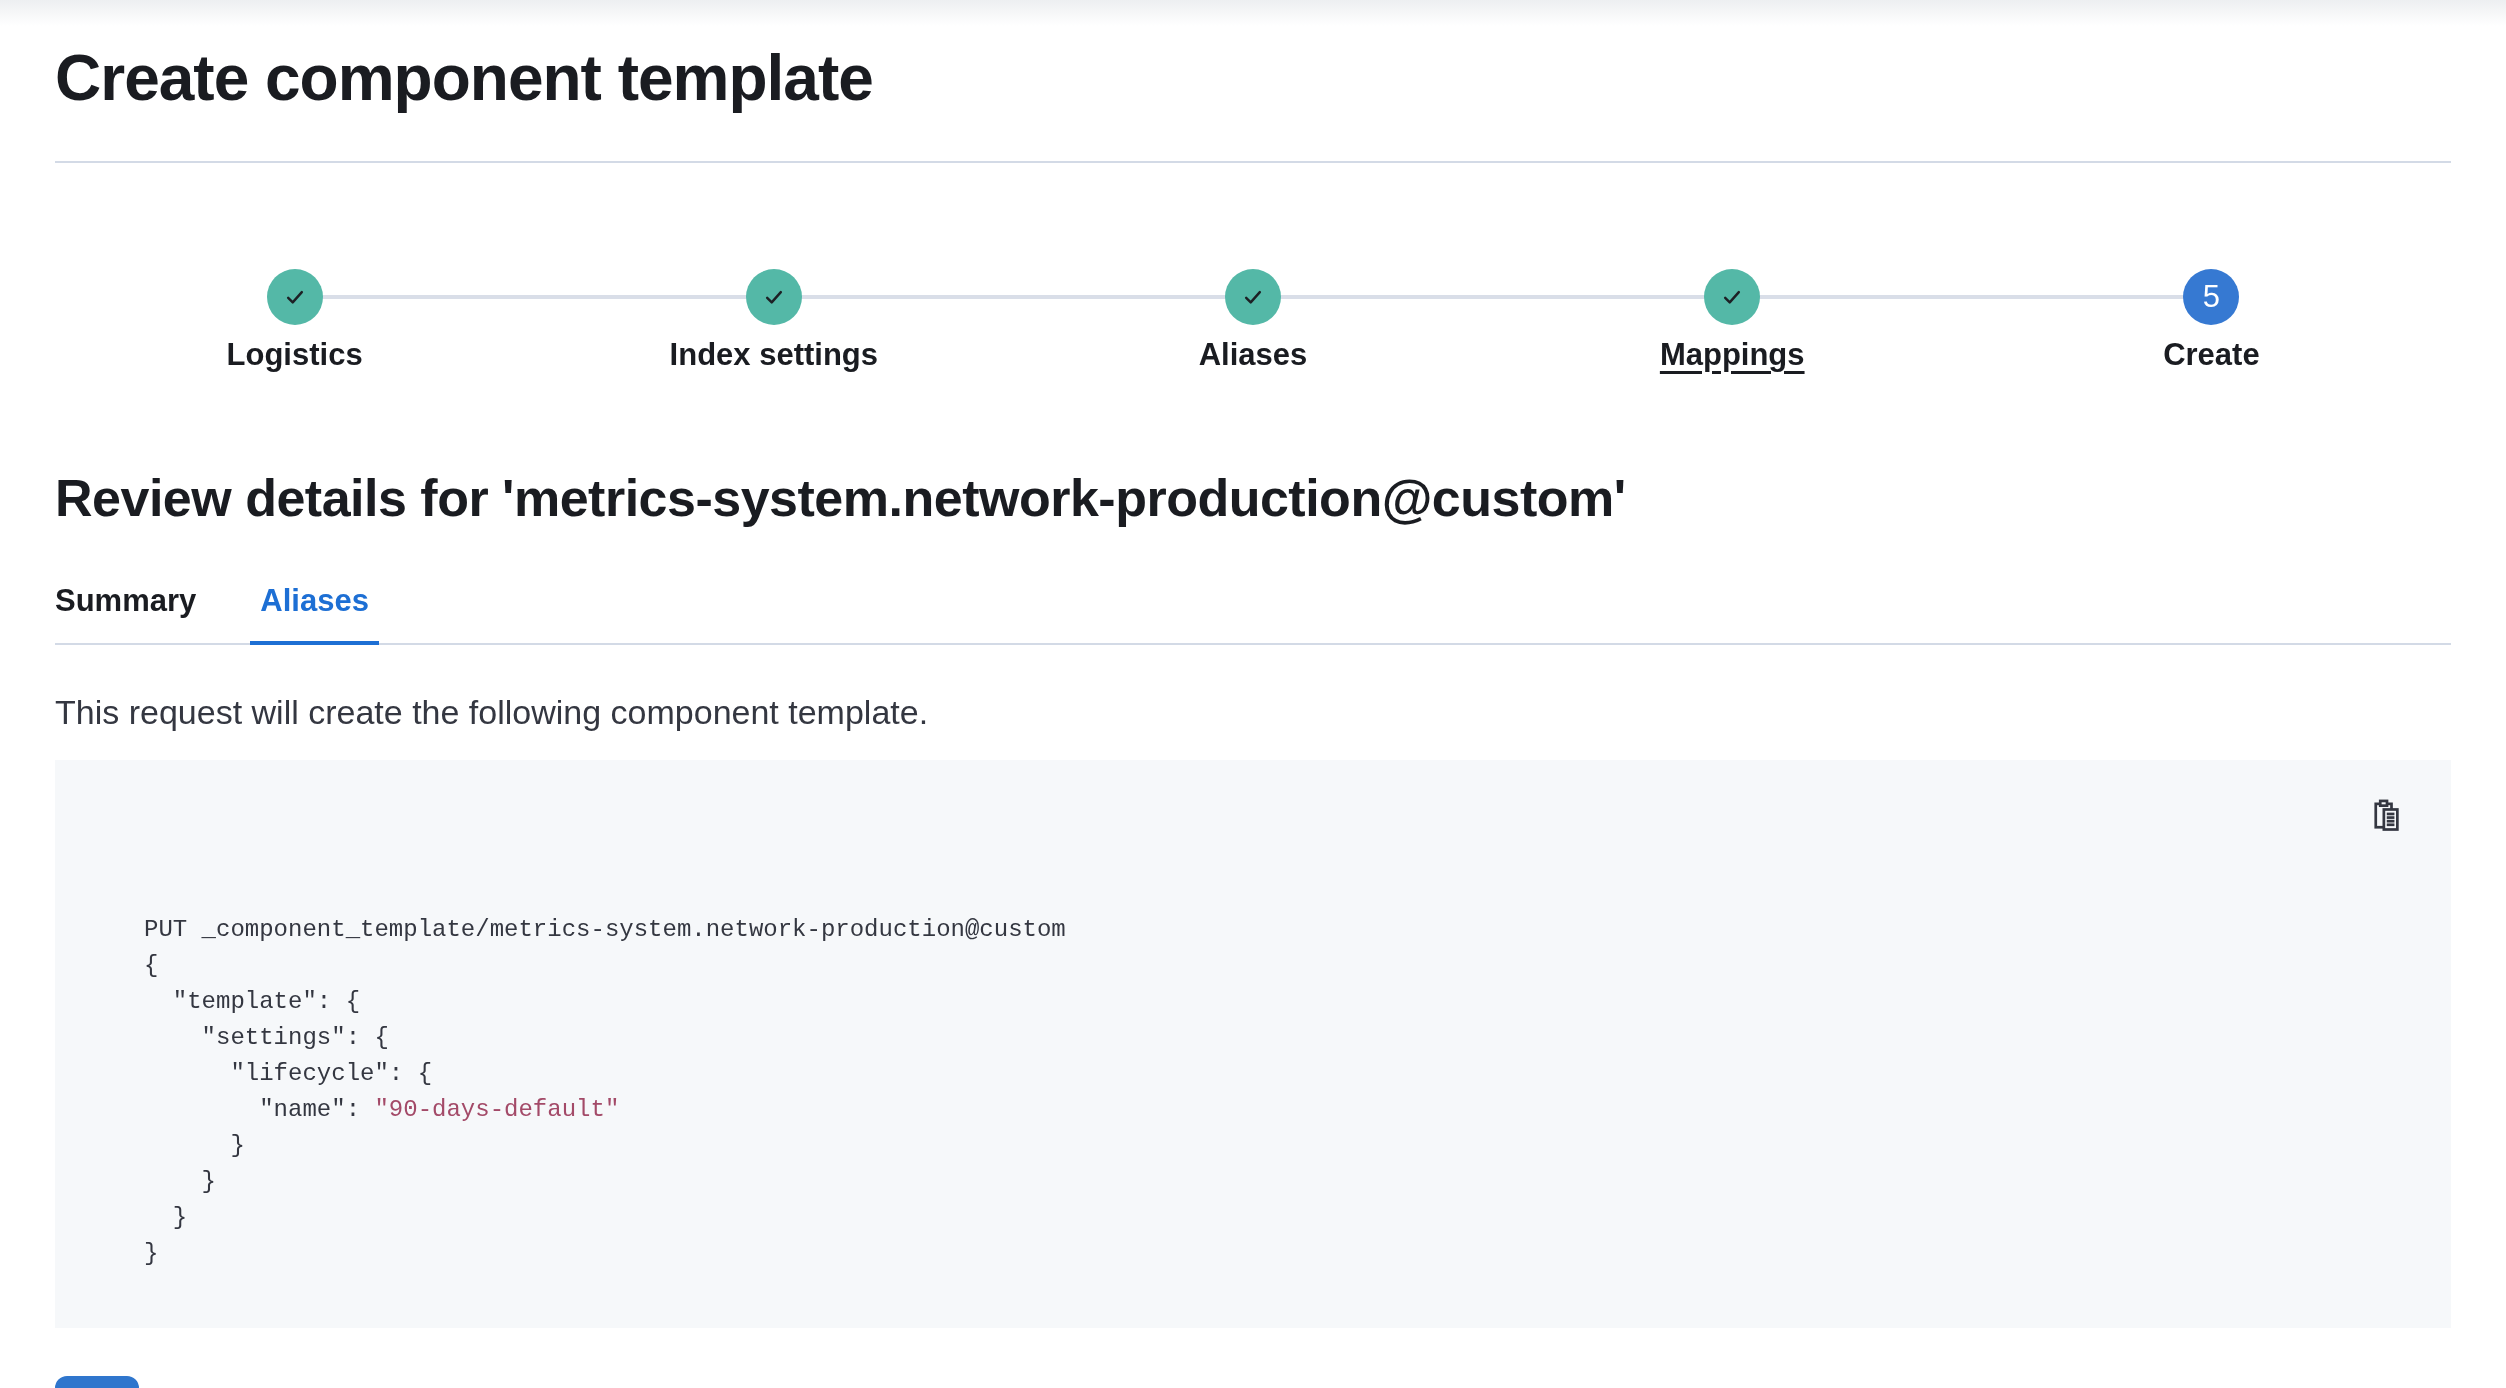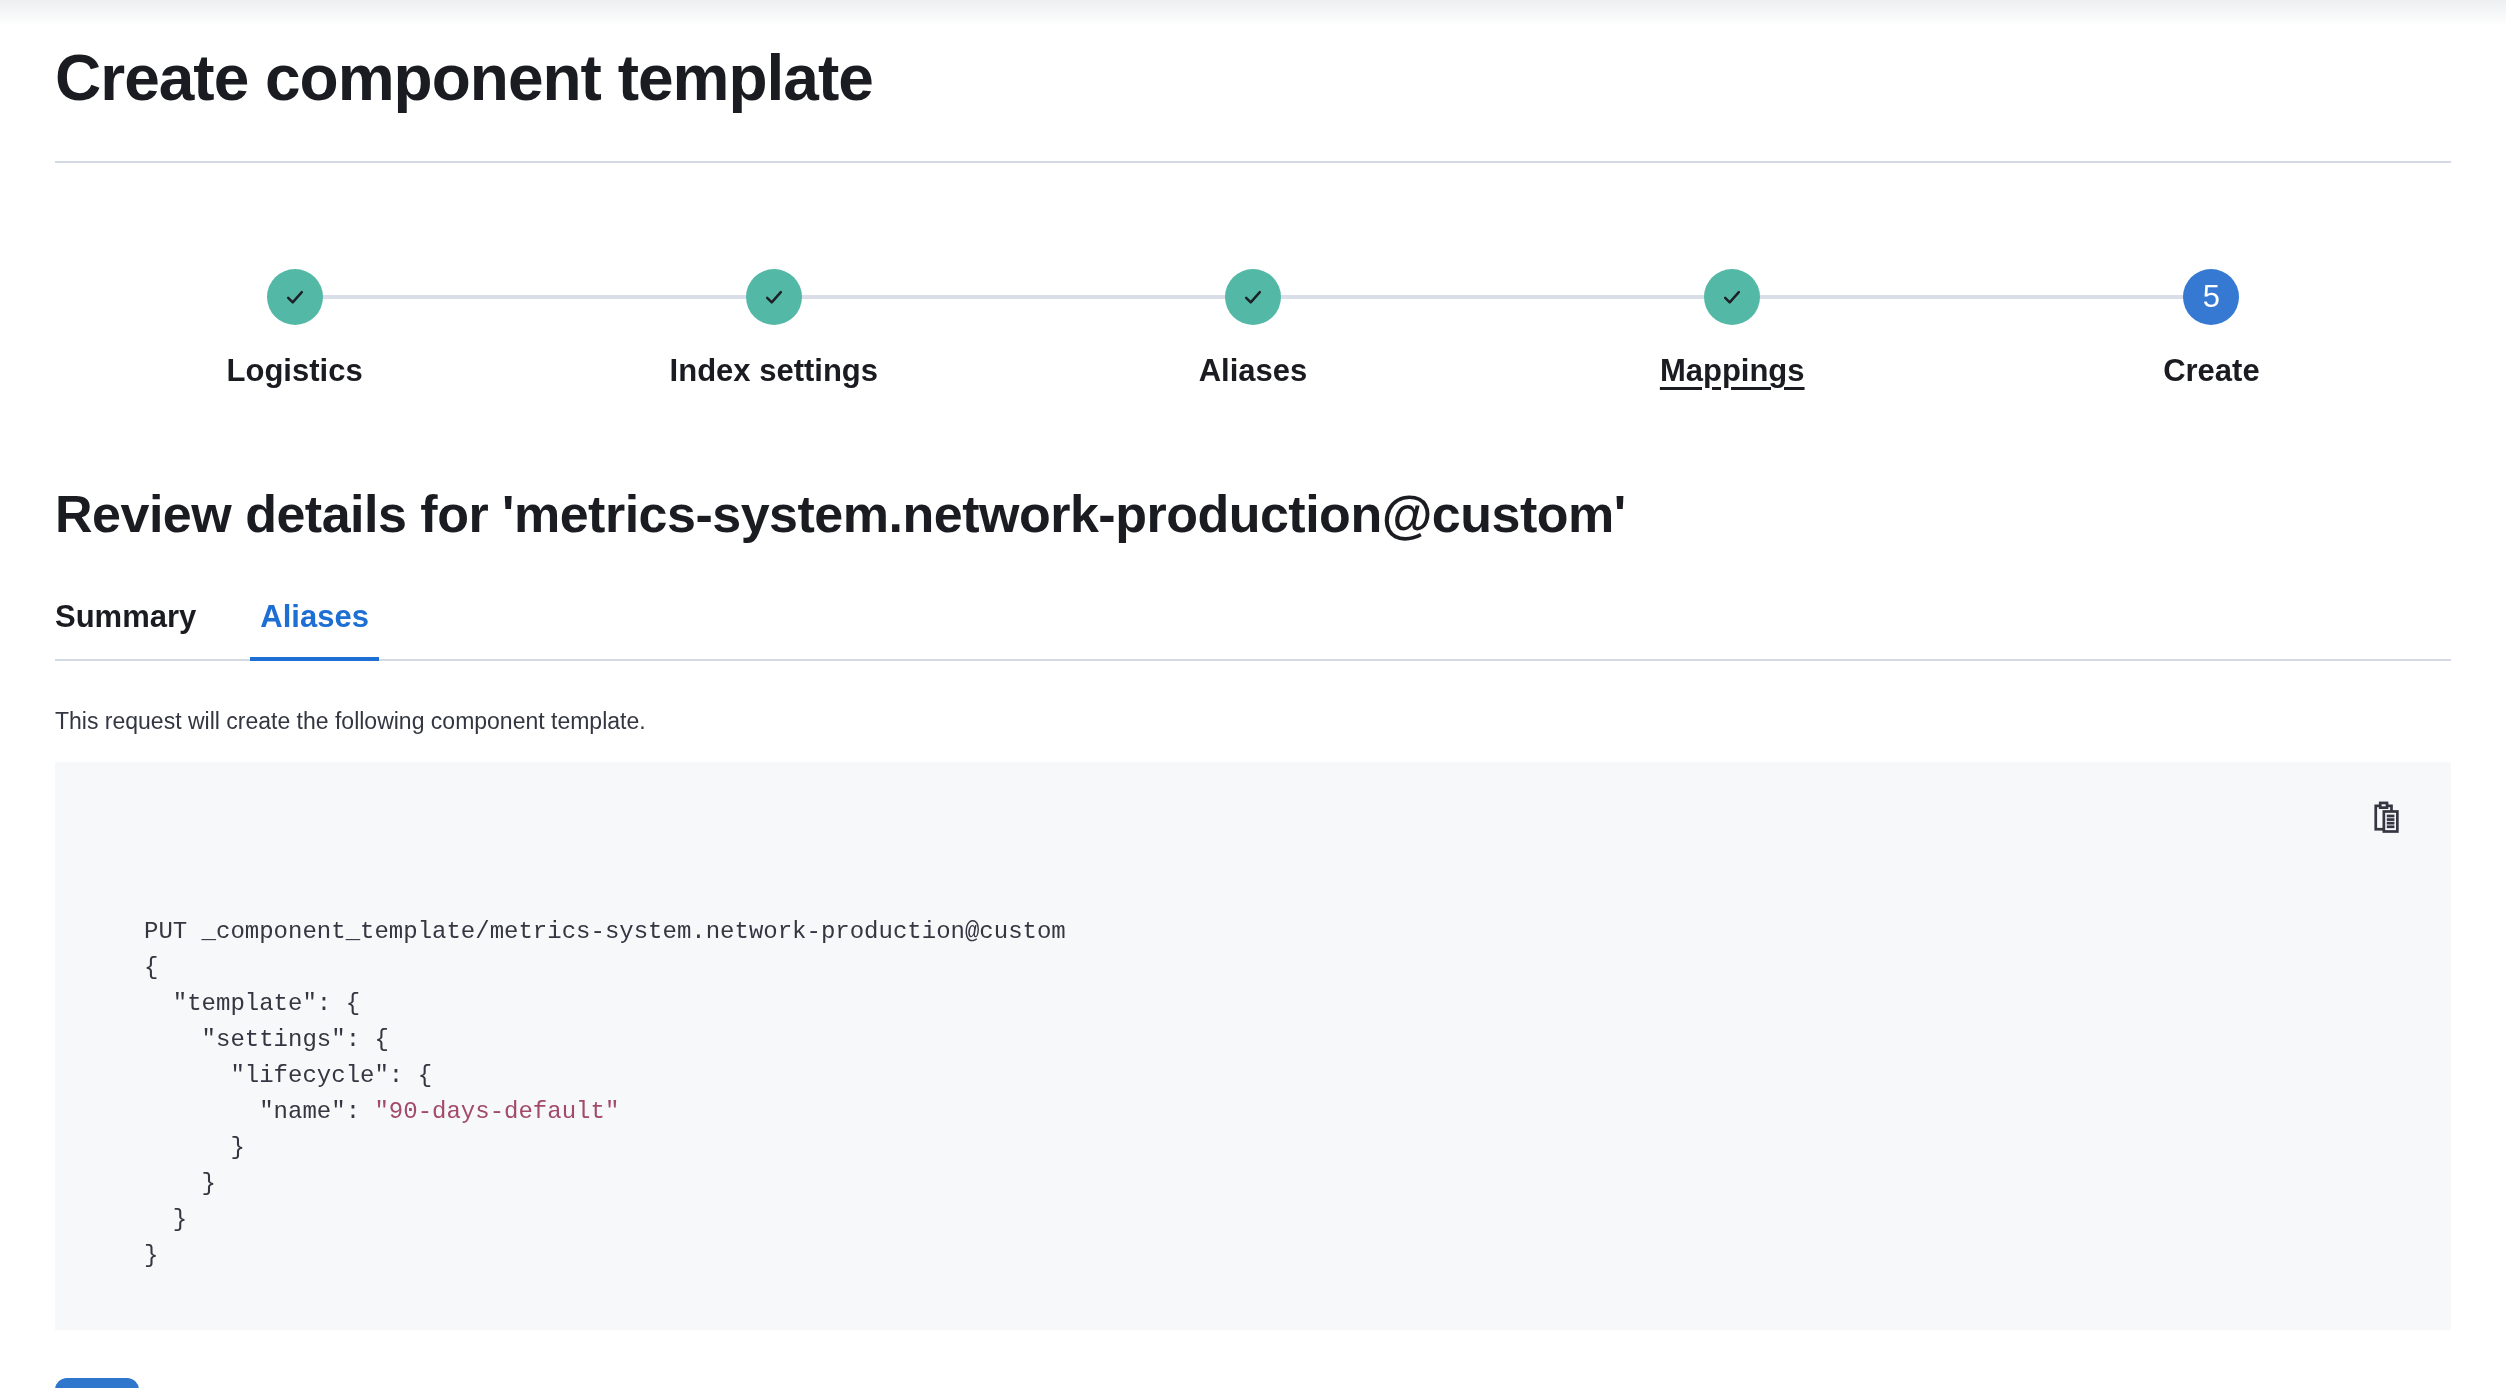--- a/index.html
+++ b/index.html
@@ -28,34 +28,34 @@
   
   .stepper{position:relative;margin-top:106px;display:flex;}
   .stepper-line{position:absolute;left:10%;right:10%;top:26px;height:4px;
     background:var(--connector);}
   .step{flex:1;display:flex;flex-direction:column;align-items:center;position:relative;}
   .step-circle{width:56px;height:56px;border-radius:50%;display:flex;align-items:center;
     justify-content:center;position:relative;z-index:2;cursor:pointer;border:none;}
   .step-circle.complete{background:var(--step-complete);}
   .step-circle.current{background:var(--step-current);}
   .step-num{color:#ffffff;font-size:31px;font-weight:500;}
-  .step-label{margin-top:28px;font-size:31px;font-weight:700;color:var(--text-dark);}
+  .step-label{margin-top:12px;font-size:31px;font-weight:700;color:var(--text-dark);}
   .step-label.underlined{text-decoration:underline;text-decoration-thickness:2.5px;text-underline-offset:6px;}
   
   h2.review-heading{margin-top:94px;font-size:52px;line-height:1.2;font-weight:700;
     letter-spacing:-0.5px;color:var(--text-dark);}
   
   .tabs{margin-top:54px;display:flex;border-bottom:2px solid var(--divider);}
   .tab{font-size:31px;font-weight:600;padding:0 10px 22px;margin-bottom:-2px;
     border-bottom:4px solid transparent;cursor:pointer;color:var(--text-dark);background:none;border-top:none;border-left:none;border-right:none;font-family:inherit;}
   .tab:first-child{margin-left:-10px;text-align:right;}
   .tab + .tab{margin-left:44px;}
   .tab.active{color:var(--tab-active);border-bottom-color:var(--tab-active);}
   
-  .description{margin-top:46px;font-size:23px;line-height:1.25;color:var(--text-body);}
+  .description{margin-top:46px;font-size:34px;line-height:1.25;color:var(--text-body);}
   
   .code-block{margin-top:26px;background:var(--code-bg);padding:44px 45px 56px;position:relative;}
   .code-lines{font-family:"Liberation Mono","DejaVu Sans Mono",monospace;font-size:24px;
     line-height:36px;color:var(--code-text);white-space:pre;margin-left:44px;}
   .code-lines .str{color:var(--code-string);}
   .copy-btn{position:absolute;top:38px;right:44px;background:none;border:none;cursor:pointer;
     width:40px;height:40px;display:flex;align-items:center;justify-content:center;}
   
   .footer{margin-top:48px;display:flex;align-items:center;gap:62px;}
   .create-btn{display:flex;align-items:center;gap:20px;height:78px;padding:0 42px;

